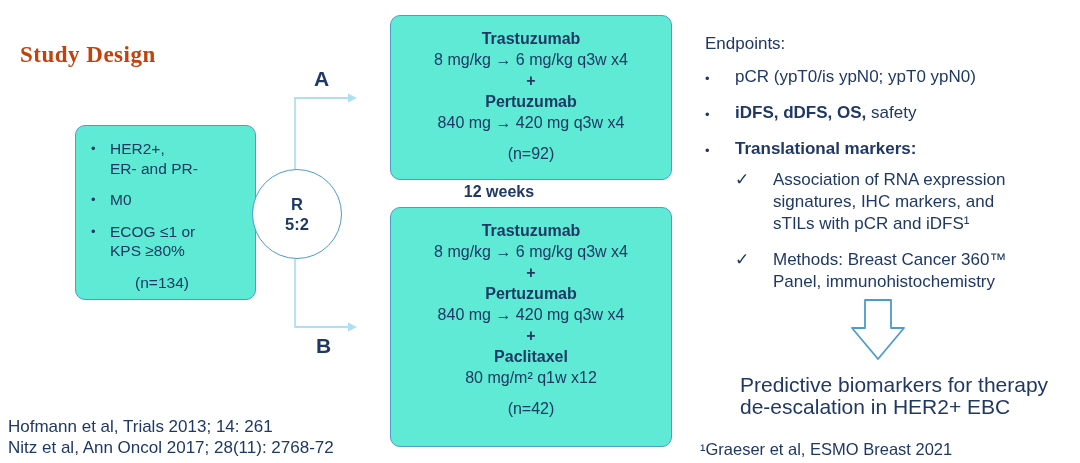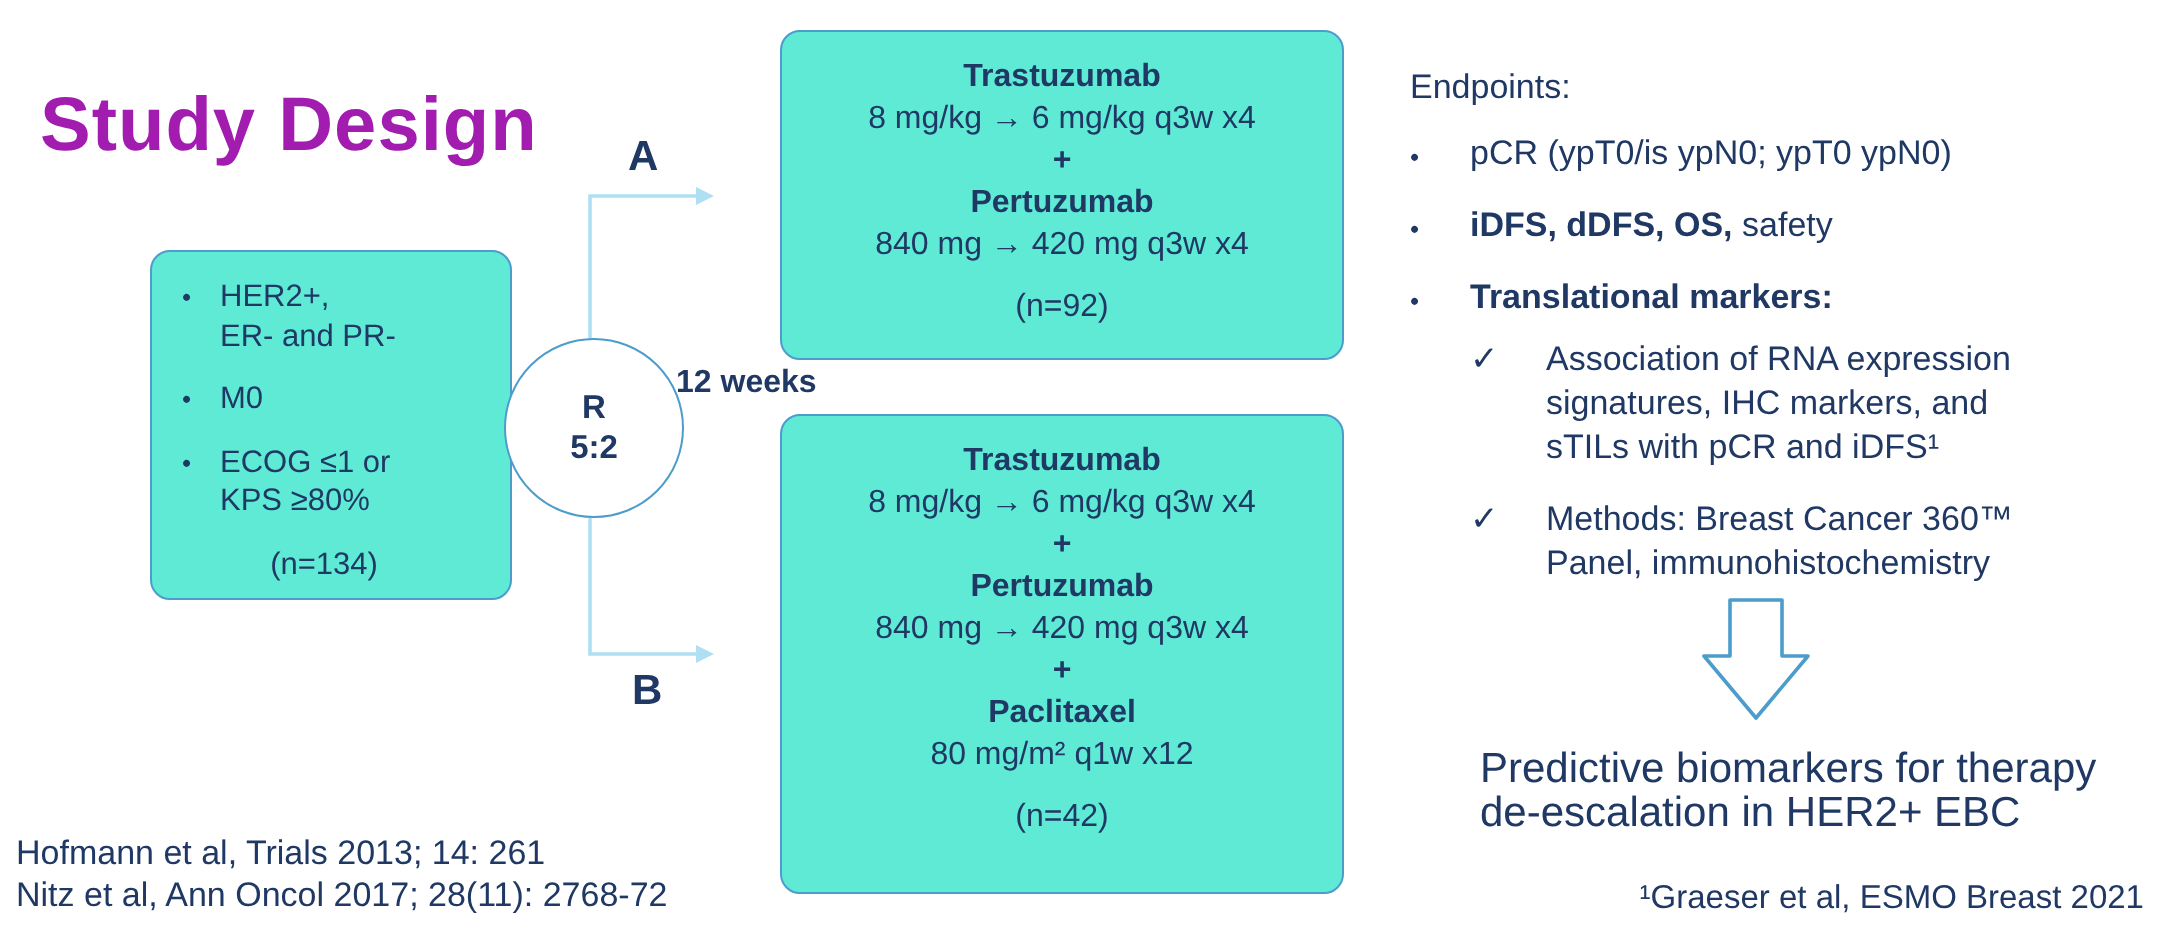--- a/index.html
+++ b/index.html
@@ -3,22 +3,22 @@
 <meta charset="utf-8">
 <style>
   * { margin:0; padding:0; box-sizing:border-box; }
   html,body { background:#ffffff; }
   .canvas {
     position:relative; width:1080px; height:463px; background:#ffffff;
     font-family:"Liberation Sans", sans-serif; color:#1F3864; overflow:hidden;
   }
   .title {
     position:absolute; left:20px; top:42px;
-    font-family:Liberation Sans, sans-serif; font-weight:bold;
-    font-size:38px; letter-spacing:0.5px; color:#a21caf;
+    font-family:Liberation Serif, serif; font-weight:bold;
+    font-size:23px; letter-spacing:0.5px; color:#c2410c;
   }
   .box {
     position:absolute; background:#5eead4;
     border:1.6px solid #4C9CCC; border-radius:10px;margin-left:32px;
   }
   .pre { white-space:pre-line; }
   .b { font-weight:bold; }
 
   
   #eligibility { left:43px; top:125px; width:181px; height:175px; padding:13px 8px 0 15px; font-size:15.5px; line-height:19.5px; }
@@ -39,36 +39,36 @@
 
   .arm-label { position:absolute; font-weight:bold; font-size:21px; }
   #arm-a-label { left:314px; top:67px; }
   #arm-b-label { left:316px; top:334px; }
 
   
   .armbox { text-align:center; font-size:16px; line-height:21px; }
   #arm-a { left:358px; top:15px; width:282px; height:165px; padding-top:12px; }
   #arm-b { left:358px; top:207px; width:282px; height:240px; padding-top:12px; }
   .n-label { margin-top:10px; }
-  #duration { position:absolute; left:338px; top:183px; width:282px; text-align:left; font-weight:bold; font-size:16px; }
+  #duration { position:absolute; left:358px; top:183px; width:282px; text-align:center; font-weight:bold; font-size:16px; }
 
   
   #endpoints { position:absolute; left:705px; top:33px; width:330px; font-size:17px; line-height:21px; }
   .ep-heading { margin-bottom:12px; }
   .ep-item { display:flex; margin-bottom:13px; }
   .ep-bullet { width:30px; flex:0 0 30px; font-size:13px; padding-top:2px; }
   #subitems { position:absolute; left:735px; top:169px; width:278px; font-size:17px; line-height:22px; }
   .sub-item { display:flex; margin-bottom:14px; }
   .check { width:38px; flex:0 0 38px; color:#1F3864; }
   .sub-text { width:240px; }
 
   #down-arrow { position:absolute; left:851px; top:299px; }
 
   #conclusion { position:absolute; left:740px; top:374px; font-size:21px; line-height:22px; }
-  #footnote { position:absolute; left:700px; top:440px; width:372px; text-align:right; font-size:16.5px; }
+  #footnote { position:absolute; left:700px; top:440px; width:372px; font-size:16.5px; }
   #citations { position:absolute; left:8px; top:416px; font-size:17px; line-height:21px; }
 </style>
 </head>
 <body>
 
 <div class="canvas">
 
   <svg id="connectors" viewBox="0 0 1080 463">
 
     <path d="M225,214 H245" stroke="#17375E" stroke-width="1.5" fill="none"></path>

